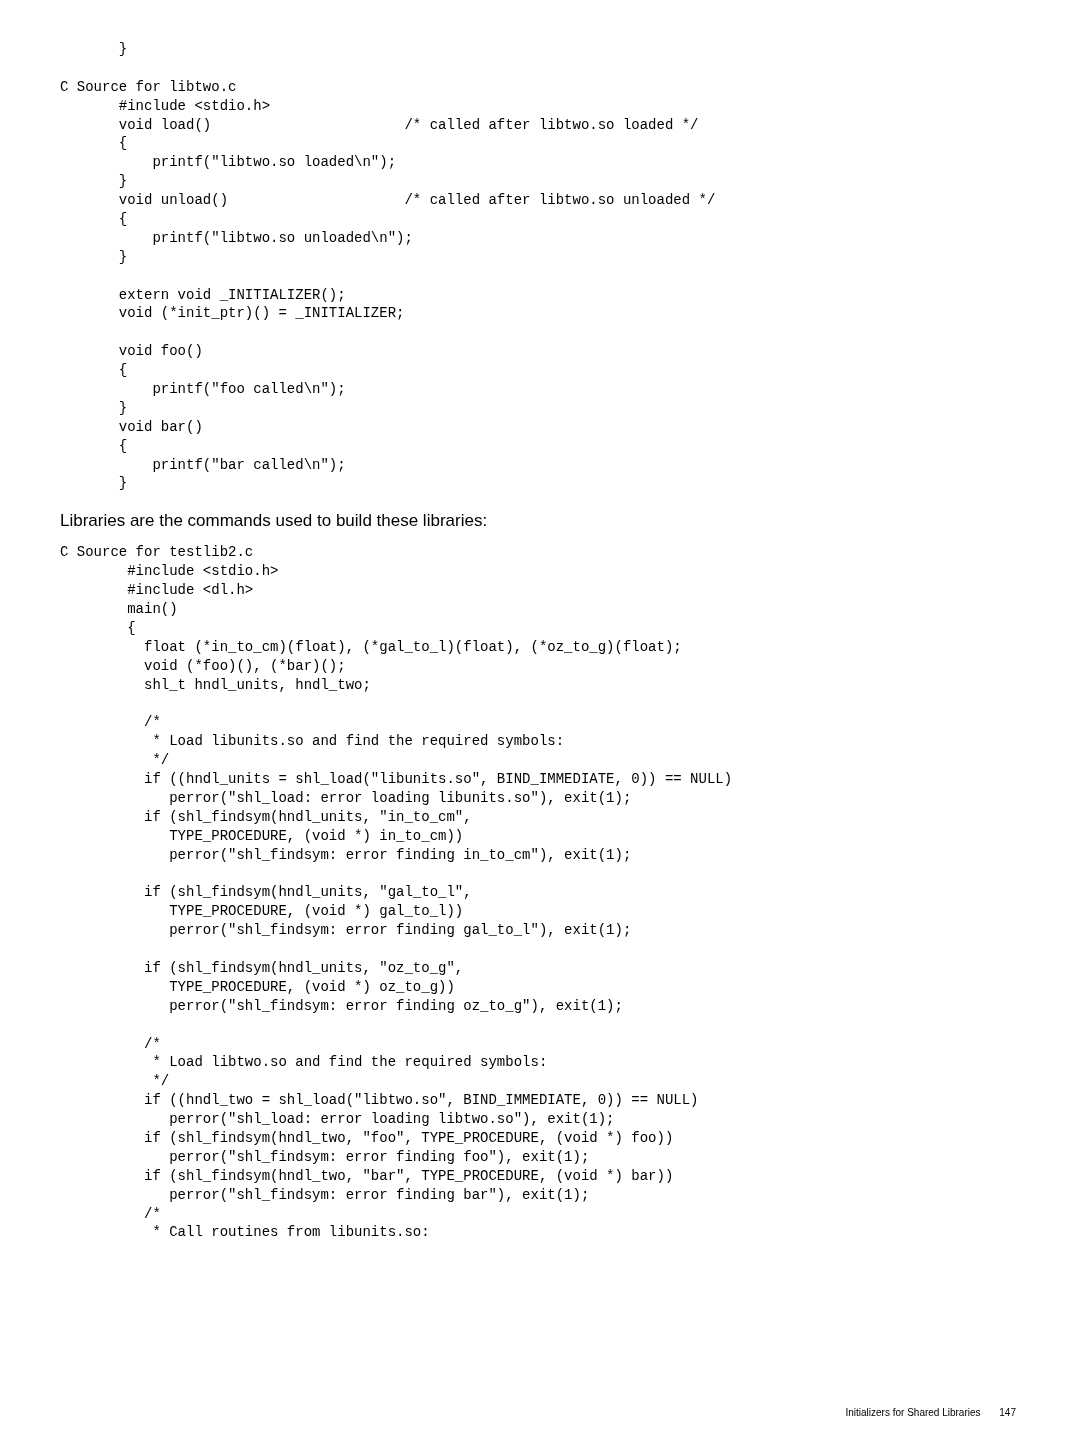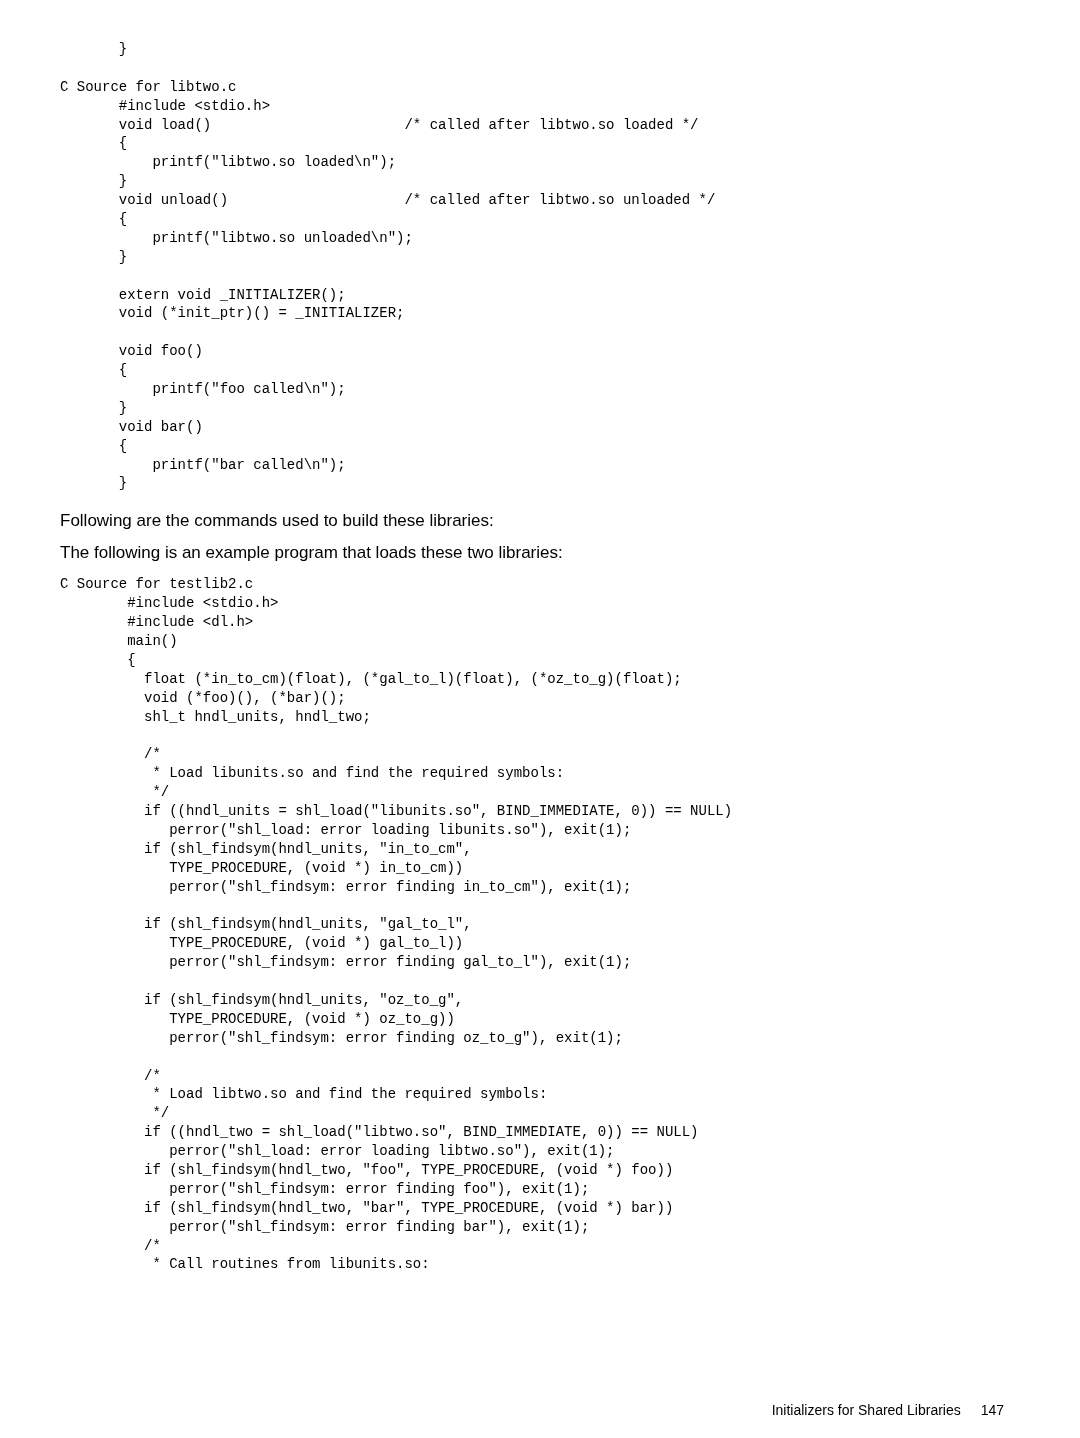--- a/index.html
+++ b/index.html
@@ -25,22 +25,22 @@
   }
   .narr {
     font-family: Arial, Helvetica, sans-serif;
     font-size: 17px;
     font-weight: 300;
     margin: 10px 0 12px 0;
   }
   .footer {
     position: absolute;
     bottom: 20px;
-    right: 76px;
-    font-size: 14px;
+    right: 64px;
+    font-size: 10px;
     font-weight: 300;
   }
   .footer .pnum {
     margin-left: 16px;
   }
 </style>
 </head>
 <body>
 
 <div class="page">
@@ -63,24 +63,23 @@
 
        void foo()
        {
            printf("foo called\n");
        }
        void bar()
        {
            printf("bar called\n");
        }</pre>
 
-  <div class="narr">Following are the commands used to build these libraries:</div>
+  <div class="narr">Libraries are the commands used to build these libraries:</div>
 
 
-  <div class="narr">The following is an example program that loads these two libraries:</div>
 
   <pre class="code">C Source for testlib2.c
         #include &lt;stdio.h&gt;
         #include &lt;dl.h&gt;
         main()
         {
           float (*in_to_cm)(float), (*gal_to_l)(float), (*oz_to_g)(float);
           void (*foo)(), (*bar)();
           shl_t hndl_units, hndl_two;
 

